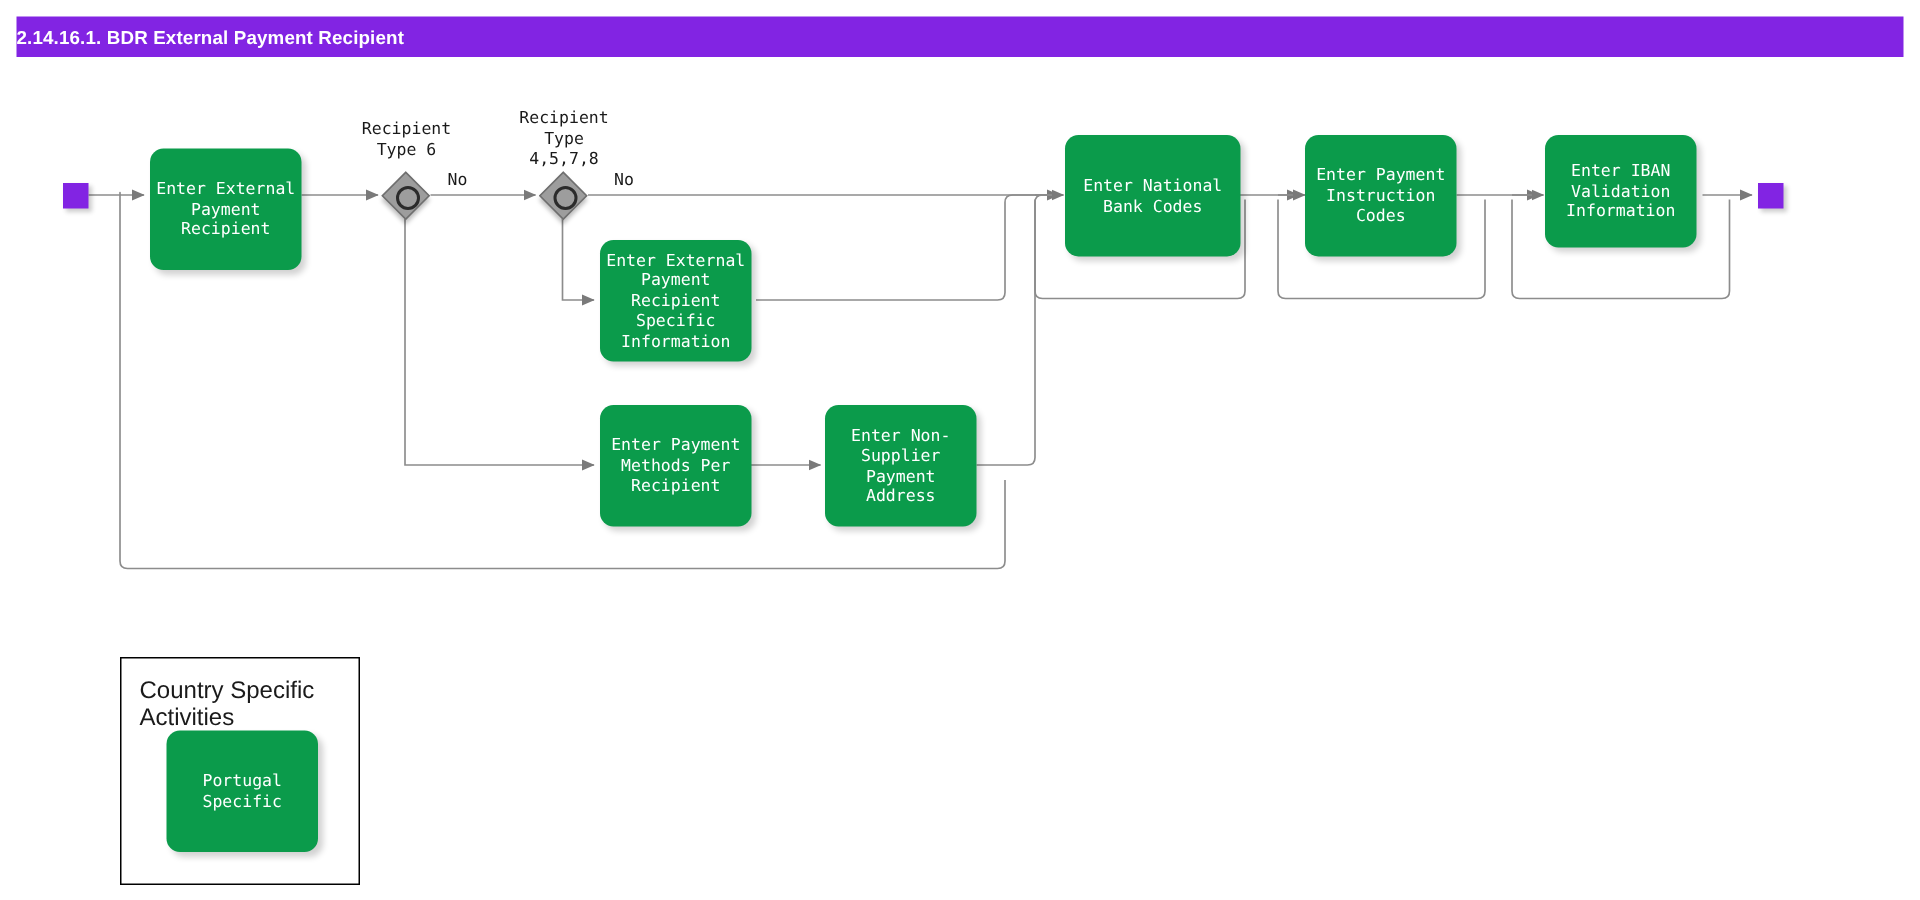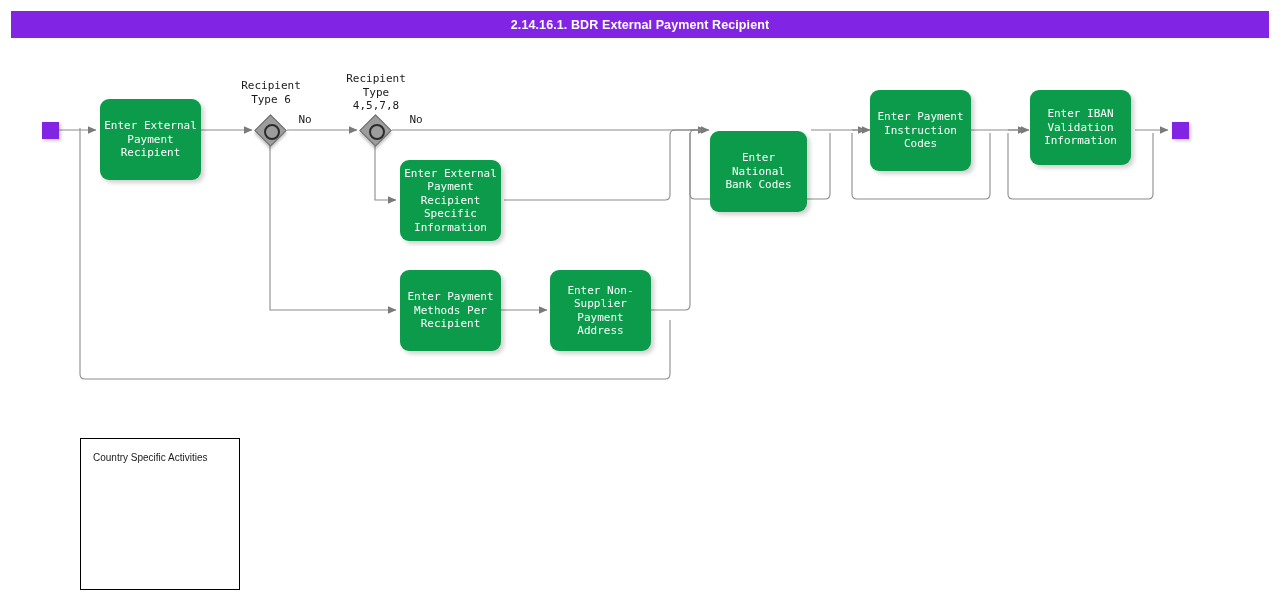--- a/index.html
+++ b/index.html
@@ -2,21 +2,21 @@
 <html><head>
 <meta charset="utf-8">
 <style>
   html,body{margin:0;padding:0;background:#ffffff;}
   body{width:1280px;height:600px;position:relative;overflow:hidden;
        font-family:"DejaVu Sans Mono","Liberation Mono",monospace;}
 
   
   .titlebar{position:absolute;left:11px;top:11px;width:1258px;height:27px;
             background:#8224e3;color:#ffffff;display:flex;align-items:center;
-            justify-content:center;font-family:"Liberation Sans",sans-serif;
+            font-family:"Liberation Sans",sans-serif;
             font-size:12.5px;font-weight:bold;letter-spacing:.1px;}
 
   
   .canvas{position:absolute;left:0;top:0;width:1280px;height:600px;}
   .canvas svg{position:absolute;left:0;top:0;}
 
   
   .task{position:absolute;background:#0b9b4b;border-radius:9px;
         box-shadow:3px 3px 4px rgba(0,0,0,.18);
         display:flex;align-items:center;justify-content:center;text-align:center;
@@ -38,21 +38,21 @@
 
   
   .lbl{position:absolute;color:#1a1a1a;text-align:center;
        font-family:"DejaVu Sans Mono","Liberation Mono",monospace;
        font-size:11px;line-height:13.5px;white-space:pre-line;}
 
   
   .legend{position:absolute;left:80px;top:438px;width:160px;height:152px;
           background:#ffffff;border:1px solid #000000;box-sizing:border-box;}
   .legend-title{position:absolute;left:12px;top:13px;color:#1a1a1a;
-          font-family:"Liberation Sans",sans-serif;font-size:10px;}
+          font-family:"Liberation Sans",sans-serif;font-size:16px;}
 </style>
 </head>
 <body>
 
 <div class="titlebar">
   <span>2.14.16.1. BDR External Payment Recipient</span>
 </div>
 
 <div class="canvas">
 <svg width="1280" height="600">
@@ -140,26 +140,27 @@
 
 <div class="task" style="left:400px;top:270px;width:101px;height:81px;">Enter Payment
 Methods Per
 Recipient</div>
 
 <div class="task" style="left:550px;top:270px;width:101px;height:81px;text-align:center;">Enter Non-
 Supplier
 Payment
 Address</div>
 
-<div class="task" style="left:710px;top:90px;width:97px;height:81px;margin-top:41px;">Enter National
+<div class="task" style="left:710px;top:90px;width:117px;height:81px;">Enter National
 Bank Codes</div>
 
 <div class="task" style="left:870px;top:90px;width:101px;height:81px;">Enter Payment
 Instruction
 Codes</div>
 
 <div class="task" style="left:1030px;top:90px;width:101px;height:75px;">Enter IBAN
 Validation
 Information</div>
 
 <div class="legend">
   <div class="legend-title">Country Specific Activities</div>
+  <div class="task" style="left:30px;top:48px;width:101px;height:81px;">Portugal Specific</div>
 </div>
 
 </body></html>

